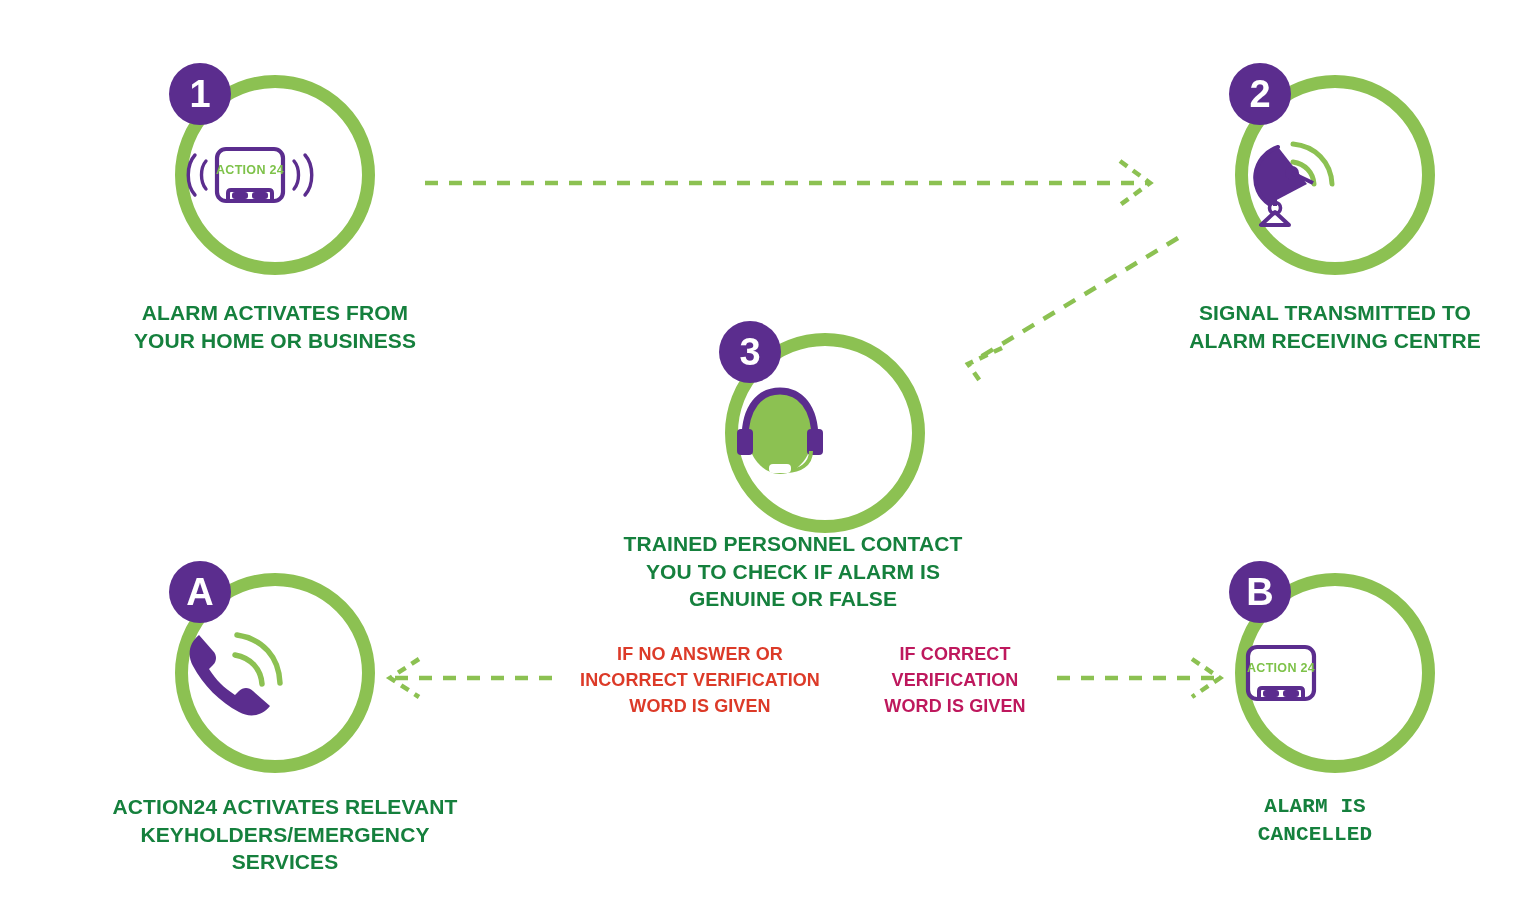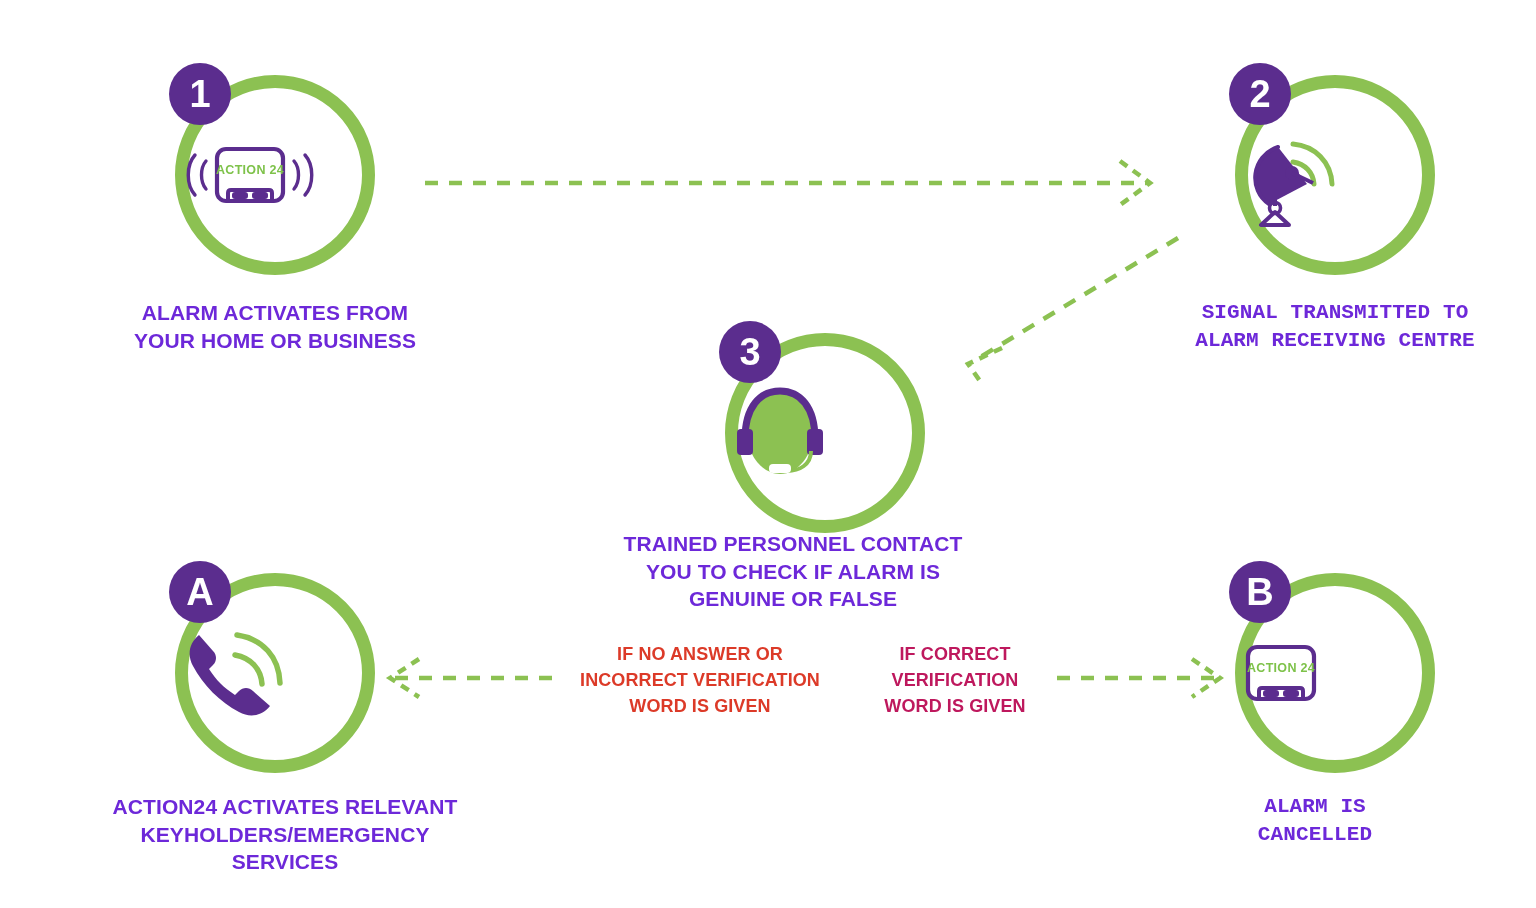--- a/index.html
+++ b/index.html
@@ -62,21 +62,21 @@
     height: 200px;
     display: flex;
     align-items: center;
     justify-content: flex-start;
     z-index: 2;
   }
 
   
   .caption {
     position: absolute;
-    color: #6d28d9;
+    color: #15803d;
     font-size: 21px;
     font-weight: bold;
     line-height: 1.32;
     text-align: center;
     letter-spacing: .1px;
     white-space: pre-line;
   }
 
   .edge-label {
     position: absolute;
@@ -91,21 +91,21 @@
   .edge-label.green { color: #be185d; }
 
   
   #node-1 { left: 175px; top: 75px;  }
   #node-2 { left: 1235px; top: 75px; }
   #node-3 { left: 725px; top: 333px; }
   #node-a { left: 175px; top: 573px; }
   #node-b { left: 1235px; top: 573px; }
 
   #caption-1 { left: 95px;  top: 299px; width: 360px; }
-  #caption-2 { left: 1155px; top: 299px; width: 360px; font-family: Liberation Mono, monospace; }
+  #caption-2 { left: 1155px; top: 299px; width: 360px; }
   #caption-3 { left: 598px; top: 530px; width: 390px; }
   #caption-a { left: 85px;  top: 793px; width: 400px; }
   #caption-b { left: 1175px; top: 793px; width: 280px; font-family: Liberation Mono, monospace; }
 
   #edge-label-left  { left: 565px; top: 641px; width: 270px; }
   #edge-label-right { left: 860px; top: 641px; width: 190px; }
 </style>
 </head>
 <body>
 

